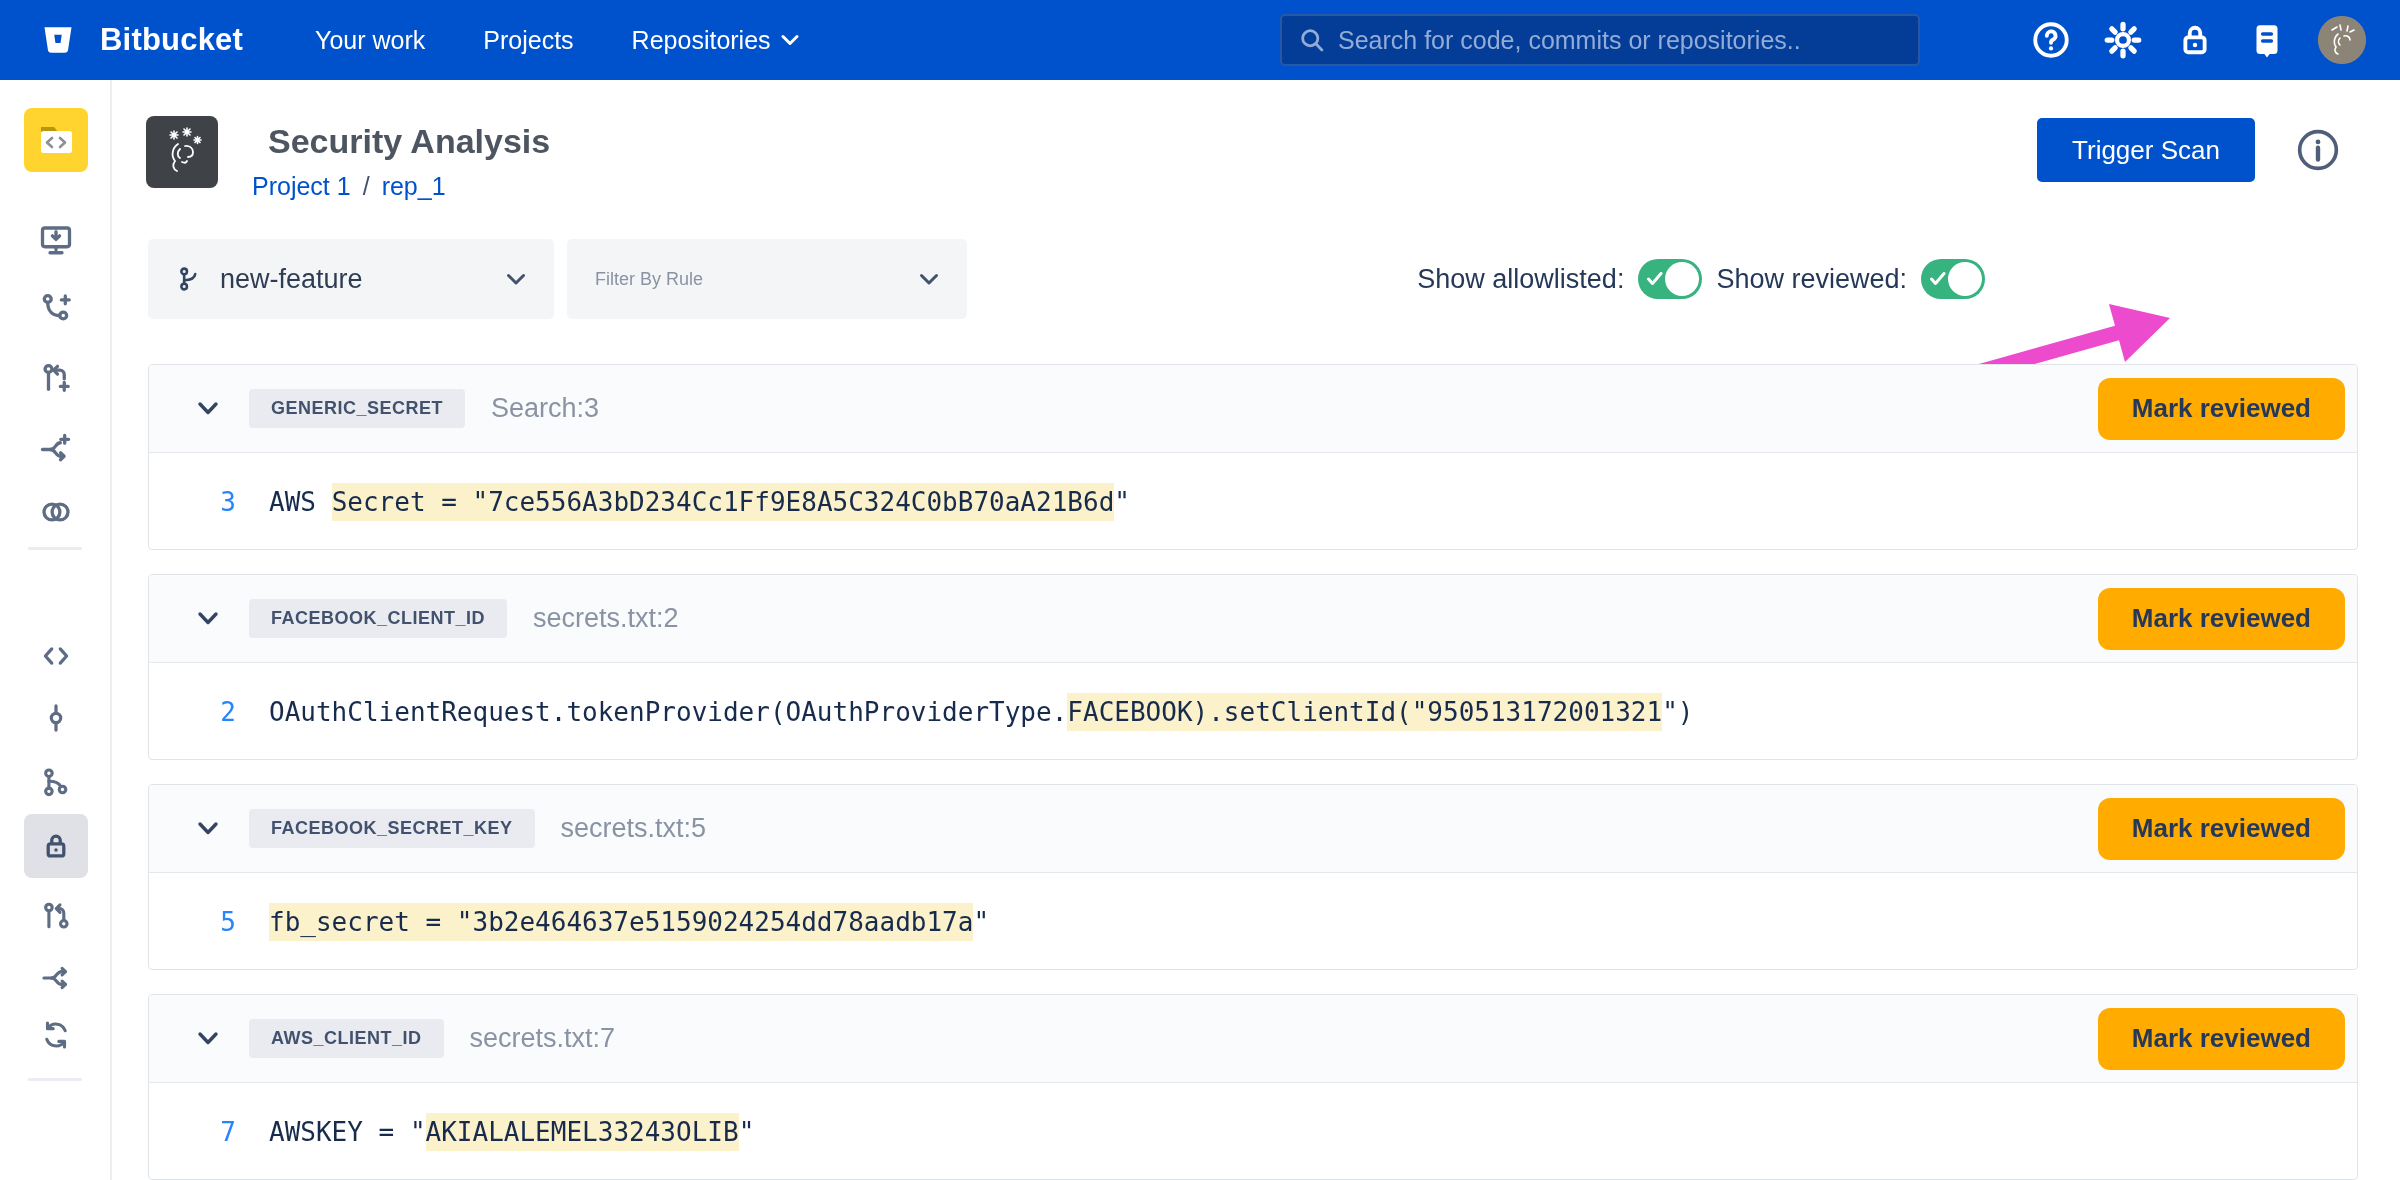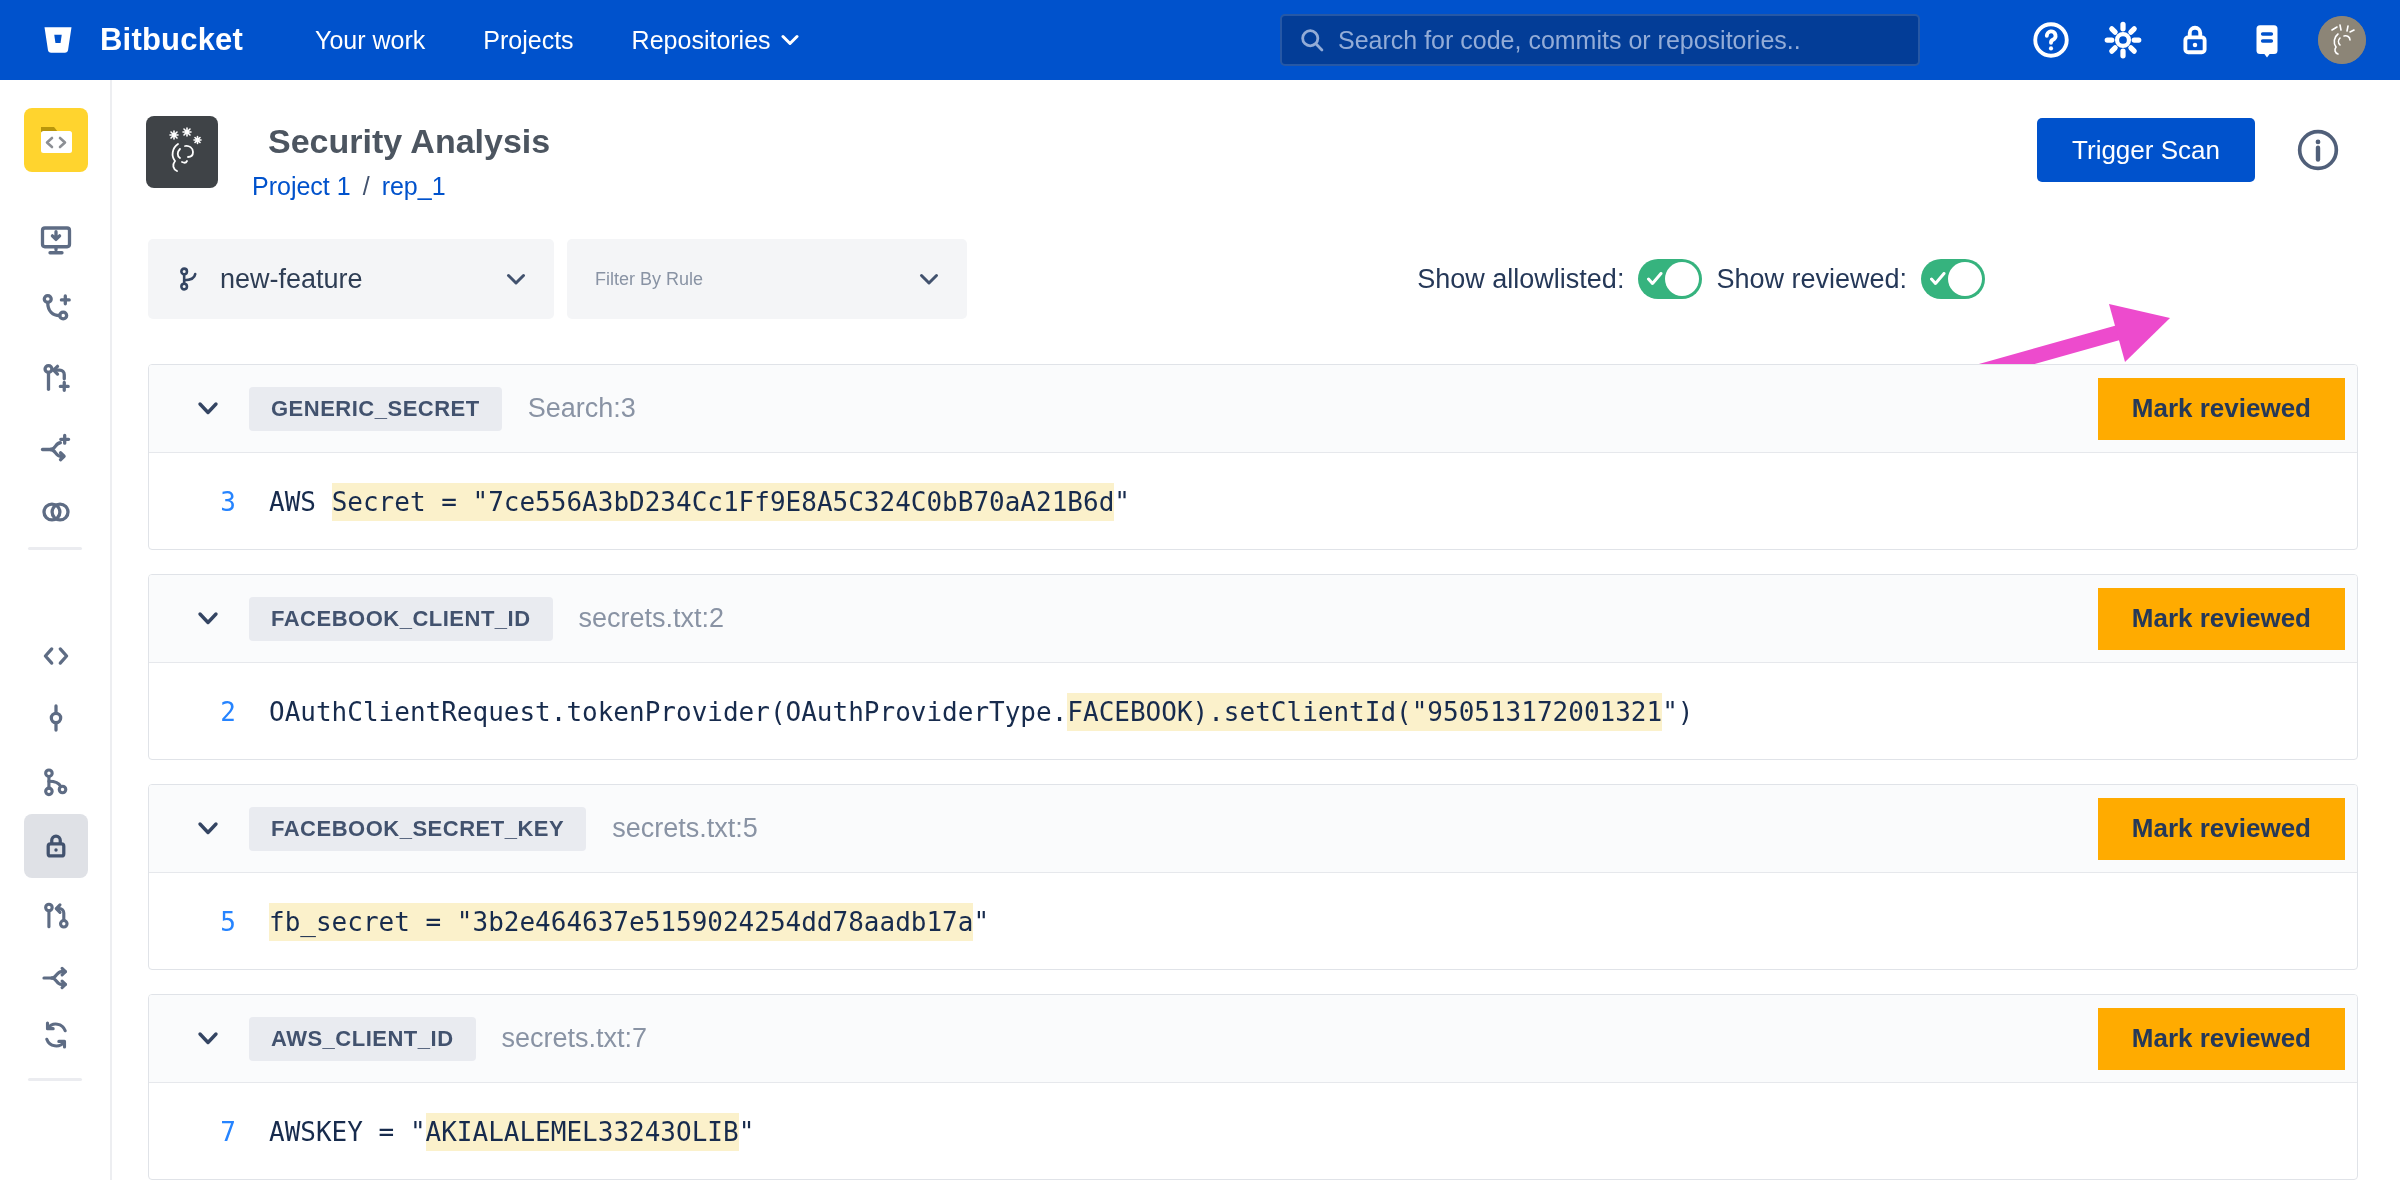--- a/index.html
+++ b/index.html
@@ -66,24 +66,24 @@
                 color:#344563; font-size:27px; font-weight:500; cursor:pointer; font-family:"Liberation Sans",sans-serif; }
   .anno-arrow { position:absolute; left:1600px; top:270px; pointer-events:none; }
 
   
   .card { position:absolute; left:148px; width:2210px; height:186px;
           border:1px solid #E0E3E8; border-radius:4px; background:#fff; overflow:hidden; }
   .card-head { height:88px; background:#FAFBFC; border-bottom:1px solid #E6E8EC;
                display:flex; align-items:center; padding:0 12px 0 48px; }
   .chev { margin-right:30px; display:flex; cursor:pointer; }
   .rule-badge { background:#E9EBF0; border-radius:4px; padding:9px 22px;
-                font-size:22px; font-weight:700; letter-spacing:.5px; color:#42526E; }
+                font-size:18px; font-weight:700; letter-spacing:.5px; color:#42526E; }
   .loc { margin-left:26px; font-size:27px; color:#8993A4; }
   .btn-review { margin-left:auto; height:62px; padding:0 34px; background:#FFAB00; border:none;
-                border-radius:0; color:#253858; font-size:26px; font-weight:600; cursor:pointer;
+                border-radius:12px; color:#253858; font-size:26px; font-weight:600; cursor:pointer;
                 font-family:"Liberation Sans",sans-serif; }
   .card-body { height:97px; display:flex; align-items:center; }
   .lnum { width:87px; text-align:right; font-family:"DejaVu Sans Mono",monospace;
           font-size:26px; color:#2684FF; flex:none; }
   .codeline { margin-left:33px; font-family:"DejaVu Sans Mono",monospace; font-size:26px;
               color:#172B4D; white-space:pre; }
   .hl { background:#FBF1CB; padding:4px 0; }
 
   svg { display:block; }
 </style>

